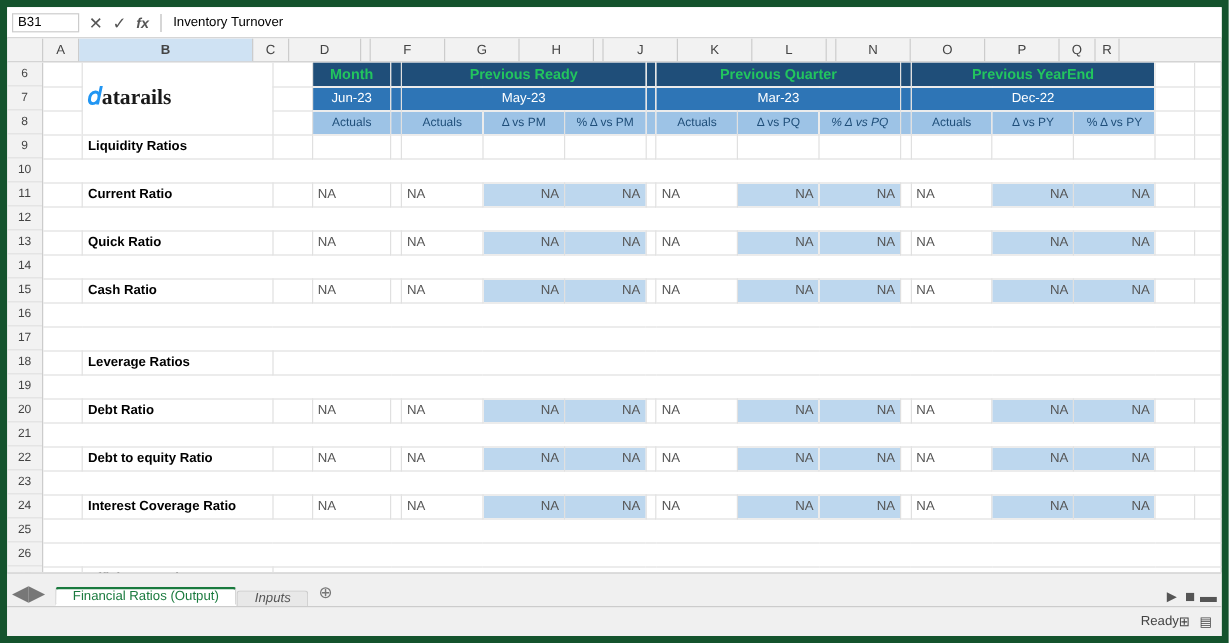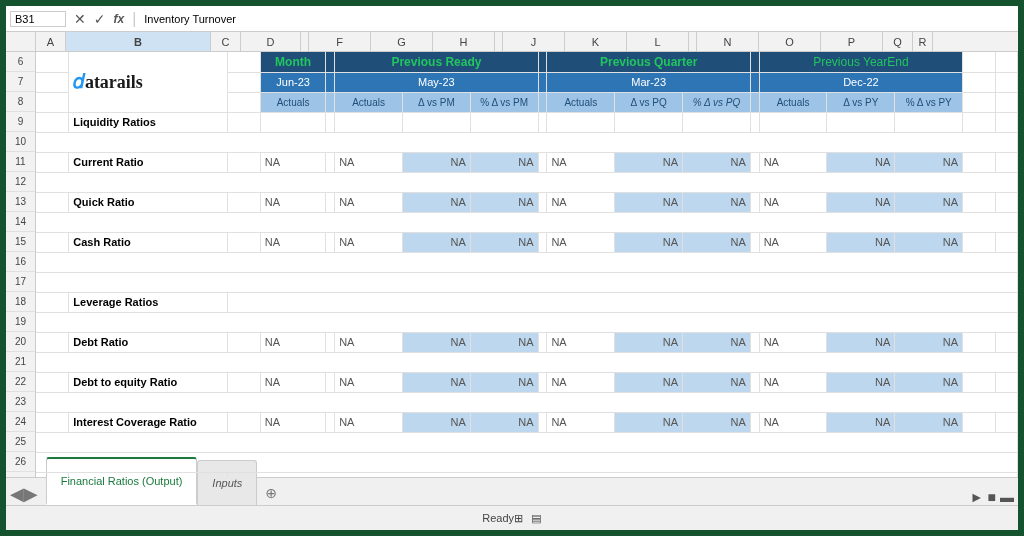--- a/index.html
+++ b/index.html
@@ -42,28 +42,28 @@
     
     .cell-na-plain { color: #555; }
     .cell-na-blue { background: #bdd7ee; color: #555; text-align: right; }
 
     
     .section-label { font-weight: bold; font-size: 12px; }
     .row-label { font-weight: bold; font-size: 11px; }
 
     
     .tab-bar { height: 28px; background: #f0f0f0; border-top: 1px solid #ccc; display: flex; align-items: flex-end; padding: 0 4px; gap: 0; }
-    .tab { padding: 16px 14px; font-size: 11px; cursor: pointer; border: 1px solid #ccc; border-bottom: none; border-radius: 3px 3px 0 0; background: #fff; }
+    .tab { padding: 0 14px; font-size: 11px; cursor: pointer; border: 1px solid #ccc; border-bottom: none; border-radius: 3px 3px 0 0; background: #fff; }
     .tab.active { background: #fff; color: #1a7a3e; border-bottom: 2px solid #fff; font-weight: 500; border-top: 2px solid #1a7a3e; }
     .tab.inactive { background: #e8e8e8; color: #555; font-style: italic; }
     .tab-add { padding: 4px 8px; font-size: 14px; color: #777; cursor: pointer; }
     .tab-right-icons { margin-left: auto; display: flex; align-items: center; gap: 4px; color: #555; font-size: 14px; }
 
     
-    .status-bar { height: 20px; background: #f0f0f0; border-top: 1px solid #ccc; display: flex; align-items: center; justify-content: center; padding: 12px 8px; font-size: 11px; color: #444; }
+    .status-bar { height: 20px; background: #f0f0f0; border-top: 1px solid #ccc; display: flex; align-items: center; justify-content: flex-end; padding: 12px 8px; font-size: 11px; color: #444; }
     .status-right { display: flex; align-items: center; gap: 8px; }
 
     
     .logo-cell { font-family: Georgia, serif; font-size: 18px; font-weight: bold; color: #1a1a1a; }
 
     
     .cw-a { width: 30px; }
   </style>
 </head>
 <body>
@@ -163,21 +163,21 @@
                   <span style="color:#2196F3; font-size:20px;">𝑑</span><span style="font-size:18px; font-weight:bold; color:#1a1a1a;">atarails</span>
                 </span>
               </td>
               <td></td>
               <td class="hdr-blue-dark" rowspan="1" style="text-align:center; font-weight:bold; font-size:12px;">Month</td>
               <td style="background:#1f4e79;"></td>
               <td class="hdr-blue-dark" colspan="3" style="text-align:center; font-weight:bold; font-size:12px;">Previous Ready</td>
               <td style="background:#1f4e79;"></td>
               <td class="hdr-blue-dark" colspan="3" style="text-align:center; font-weight:bold; font-size:12px;">Previous Quarter</td>
               <td style="background:#1f4e79;"></td>
-              <td class="hdr-blue-dark" colspan="3" style="text-align:center; font-weight:normal; font-size:12px;">Previous YearEnd</td>
+              <td class="hdr-blue-dark" colspan="3" style="text-align:center; font-weight:bold; font-size:12px;">Previous YearEnd</td>
               <td></td>
               <td></td>
             </tr>
 
             <tr>
               <td></td>
               <td></td>
               <td class="hdr-blue-mid" style="text-align:center; font-size:11px;">Jun-23</td>
               <td style="background:#2e75b6;"></td>
               <td class="hdr-blue-mid" colspan="3" style="text-align:center; font-size:11px;">May-23</td>

